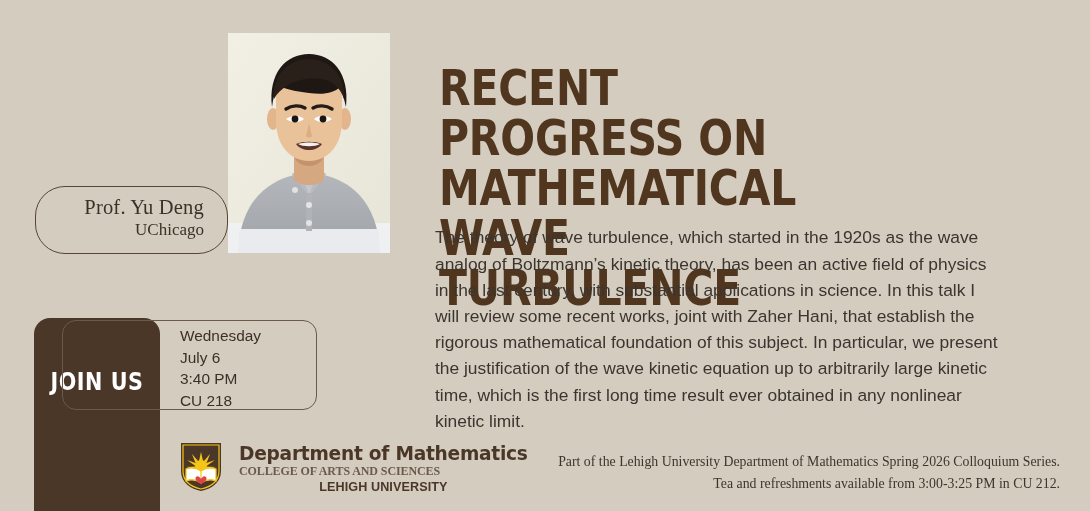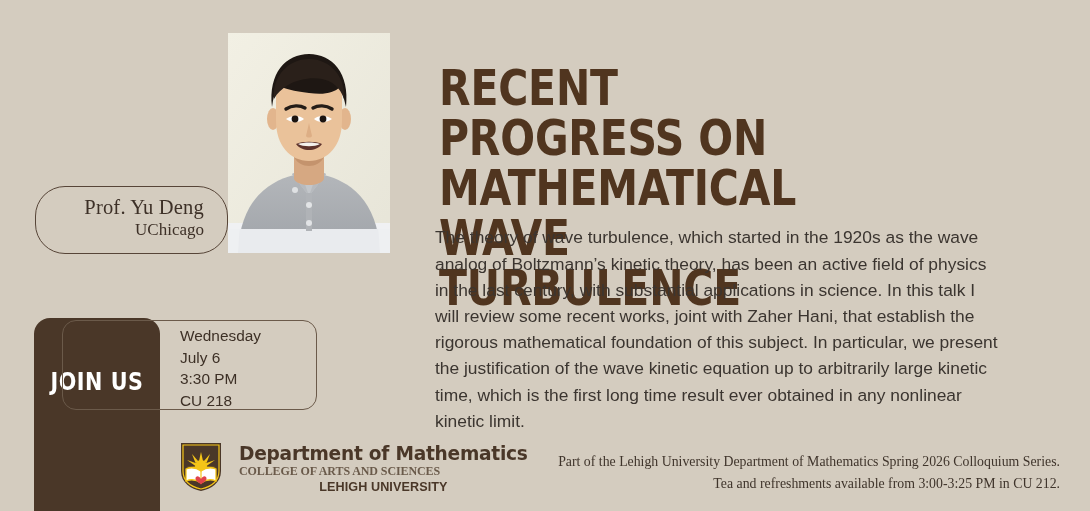--- a/index.html
+++ b/index.html
@@ -268,21 +268,21 @@
   <p class="abstract">The theory of wave turbulence, which started in the 1920s as the wave analog of Boltzmann’s kinetic theory, has been an active field of physics in the last century, with substantial applications in science. In this talk I will review some recent works, joint with Zaher Hani, that establish the rigorous mathematical foundation of this subject. In particular, we present the justification of the wave kinetic equation up to arbitrarily large kinetic time, which is the first long time result ever obtained in any nonlinear kinetic limit.</p>
 
   <div class="joinus-block">
     <div class="joinus-label">JOIN US</div>
   </div>
 
   <div class="date-box"></div>
   <div class="date-lines">
     <div>Wednesday</div>
     <div>July 6</div>
-    <div>3:30 PM</div>
+    <div>3:40 PM</div>
     <div>CU 218</div>
   </div>
 
   <div class="logo-wrap">
     <svg class="crest" viewBox="0 0 44 52">
       <path d="M2 2 L42 2 L42 30 C42 42 32 48 22 50 C12 48 2 42 2 30 Z" fill="#4a3728"></path>
       <path d="M4 4 L40 4 L40 30 C40 41 31 46 22 48 C13 46 4 41 4 30 Z" fill="#4a3728" stroke="#f5c518" stroke-width="1.2"></path>
       <g fill="#f5c518">
         <path d="M22 11 L24 20 L20 20 Z"></path>
         <path d="M13 13 L19.5 20.5 L16.5 22 Z"></path>

